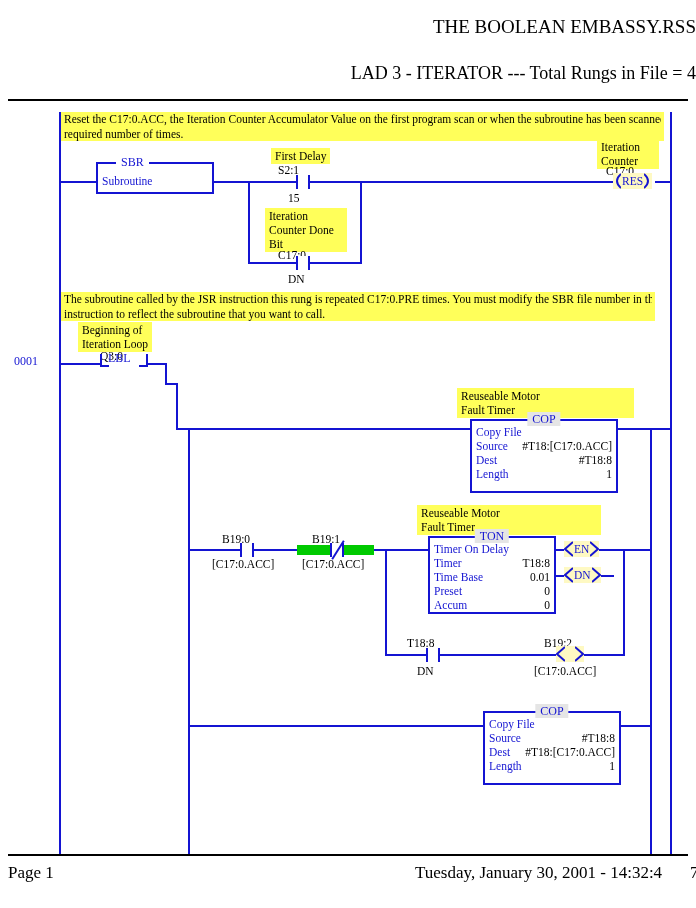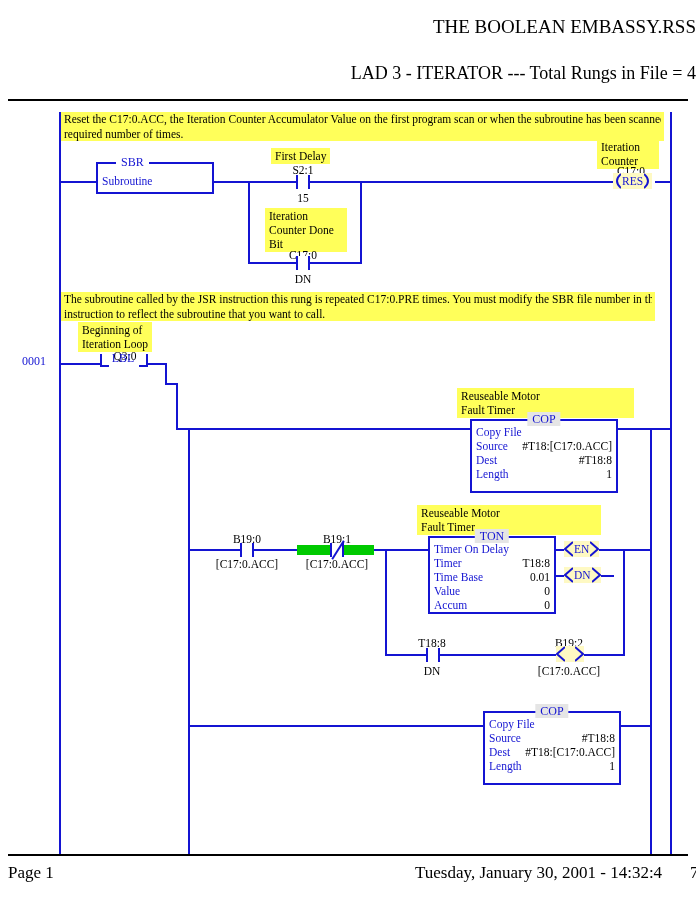--- a/index.html
+++ b/index.html
@@ -12,21 +12,21 @@
   #page{
     position:relative;width:696px;height:908px;background:#fff;overflow:hidden;
     font-family:"Liberation Serif","DejaVu Serif",serif;color:#000;
   }
   
   .wh{position:absolute;height:2px;background:var(--blue);}
   .wv{position:absolute;width:2px;background:var(--blue);}
   
   .hr{position:absolute;left:8px;width:680px;height:2px;background:#000;}
   
-  .lab{position:absolute;font-size:11.5px;line-height:13px;text-align:center;color:#000;white-space:nowrap;font-family:Liberation Serif, serif;}
+  .lab{position:absolute;font-size:11.5px;line-height:13px;text-align:left;color:#000;white-space:nowrap;font-family:Liberation Serif, serif;}
   .labL{position:absolute;font-size:11.5px;line-height:14px;text-align:left;color:#000;white-space:nowrap;}
   .hl{background:var(--yellow);padding:1px 4px;}
   .blue{color:var(--blue);}
   
   .comment{position:absolute;background:var(--yellow);font-size:11.5px;line-height:14.5px;padding:0 3px;color:#000;}
   .comment div{white-space:nowrap;overflow:hidden;}
   
   .contact{position:absolute;width:10px;height:14px;background:#fff;border-left:2px solid var(--blue);border-right:2px solid var(--blue);z-index:3;}
   .slash{position:absolute;left:5px;top:-4px;width:2px;height:22px;background:var(--blue);transform:rotate(32deg);}
   
@@ -186,21 +186,21 @@
         </div>
       <div class="irow">
           <span class="l">Timer</span>
           <span class="v">T18:8</span>
         </div>
       <div class="irow">
           <span class="l">Time Base</span>
           <span class="v">0.01</span>
         </div>
       <div class="irow">
-          <span class="l">Value</span>
+          <span class="l">Preset</span>
           <span class="v">0</span>
         </div>
       <div class="irow">
           <span class="l">Accum</span>
           <span class="v">0</span>
         </div>
     </div>
   </div>
 
   <div class="wh" style="left:552px;top:549px;width:12px;"></div>

